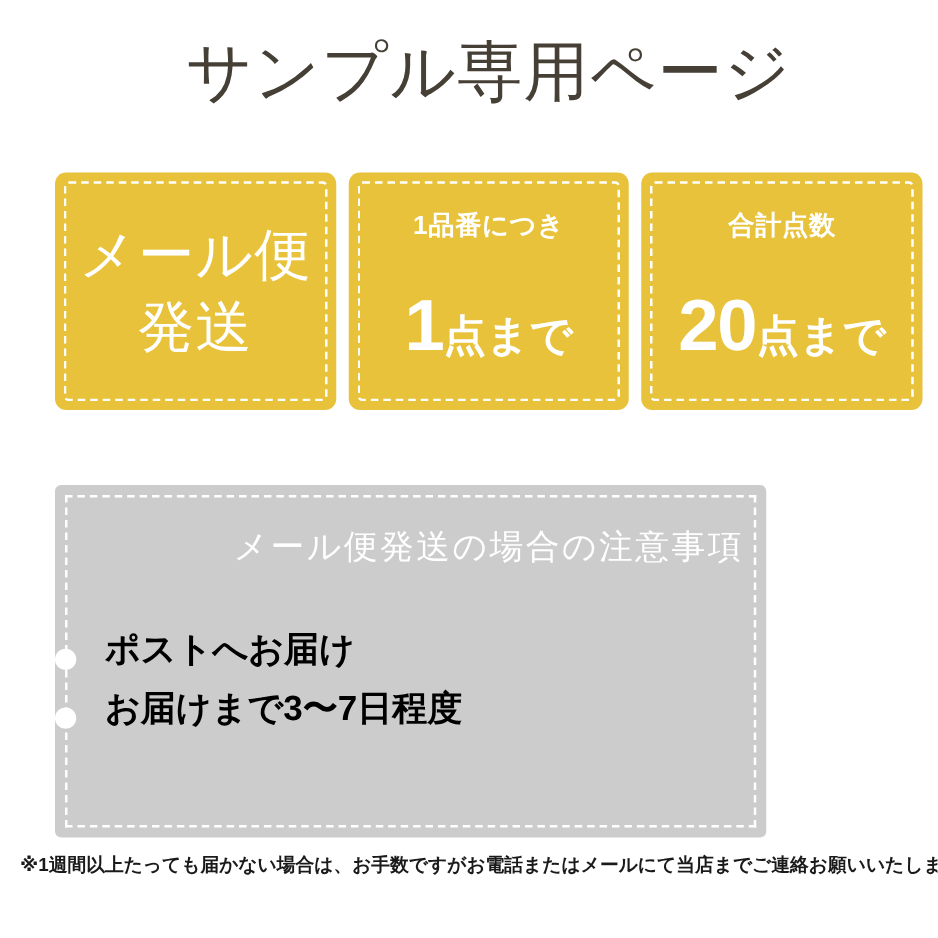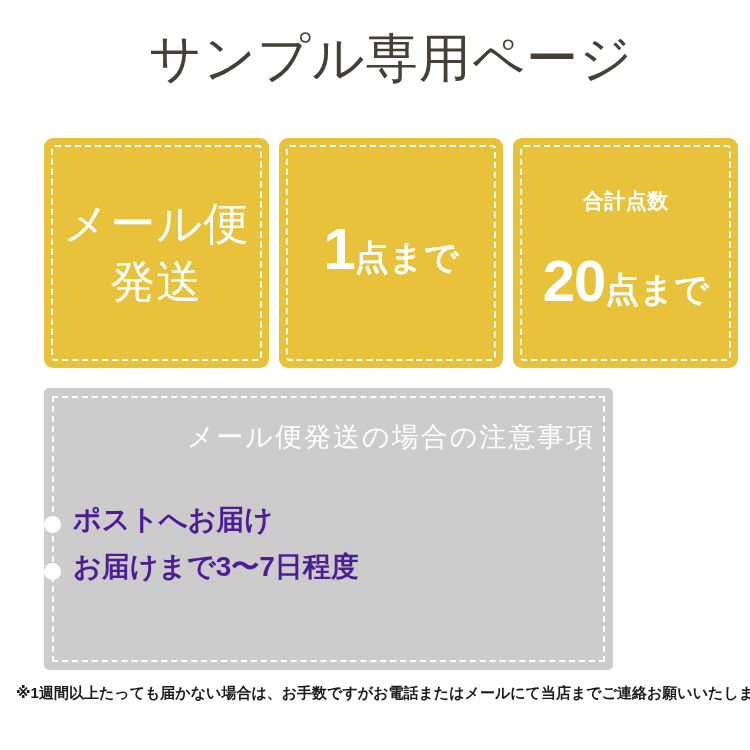--- a/index.html
+++ b/index.html
@@ -46,21 +46,21 @@
     width: 694px;
     height: 230px;
     display: flex;
     gap: 10px;
   }
   .fbox {
     position: relative;
     background: #e7c23a;
     border-radius: 9px;
     flex: 1 1 0;
-    height: 230px;
+    height: 190px;
     box-sizing: border-box;
     display: flex;
     flex-direction: column;
     align-items: center;
     justify-content: center;
   }
   .fbox::after {
     content: "";
     position: absolute;
     left: 7px;
@@ -181,23 +181,24 @@
     margin-right: 10px;
     font-size: 28px;
   }
   .notice-right {
     width: 342px;
     box-sizing: border-box;
     padding-top: 5px;
   }
   .bullet-row {
     display: flex;
-    align-items: center;
-    color: #4c1d95;
+    align-items: flex-end;
+    color: #000000;
     margin-bottom: 14px;
+    gap: 11px;
   }
   .bullet-dot {
     width: 17px;
     height: 17px;
     border-radius: 50%;
     background: #ffffff;
     flex: 0 0 auto;
     margin-top: 9px;
     margin-right: 12px;
   }
@@ -233,20 +234,21 @@
 
     <div class="fbox">
       <div class="fbox-inner">
         <div class="big-two-line">メール便</div>
         <div class="big-two-line">発送</div>
       </div>
     </div>
 
     <div class="fbox">
       <div class="fbox-inner">
+        <div class="caption">1品番につき</div>
         <div class="value-line">
           <span class="value-num">1</span>
           <span class="value-unit">点まで</span>
         </div>
       </div>
     </div>
 
     <div class="fbox">
       <div class="fbox-inner">
         <div class="caption">合計点数</div>

